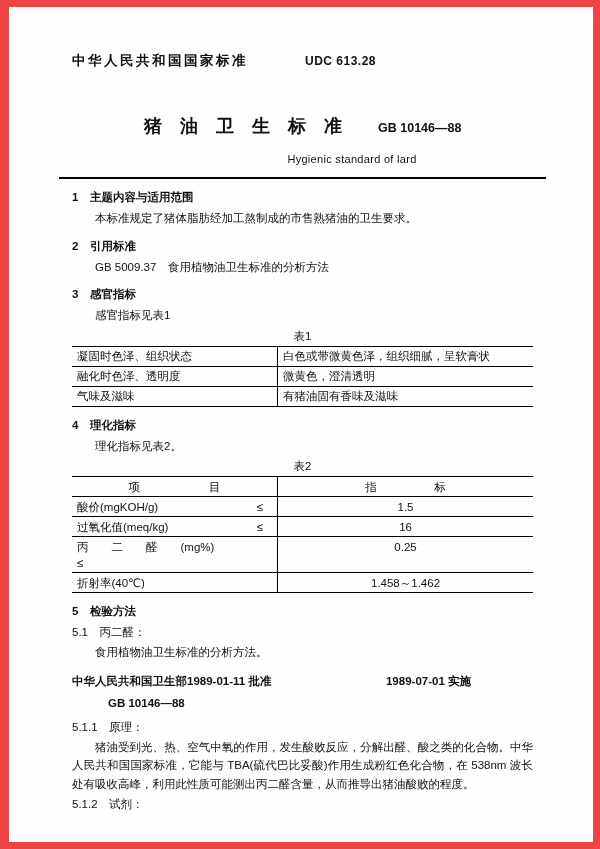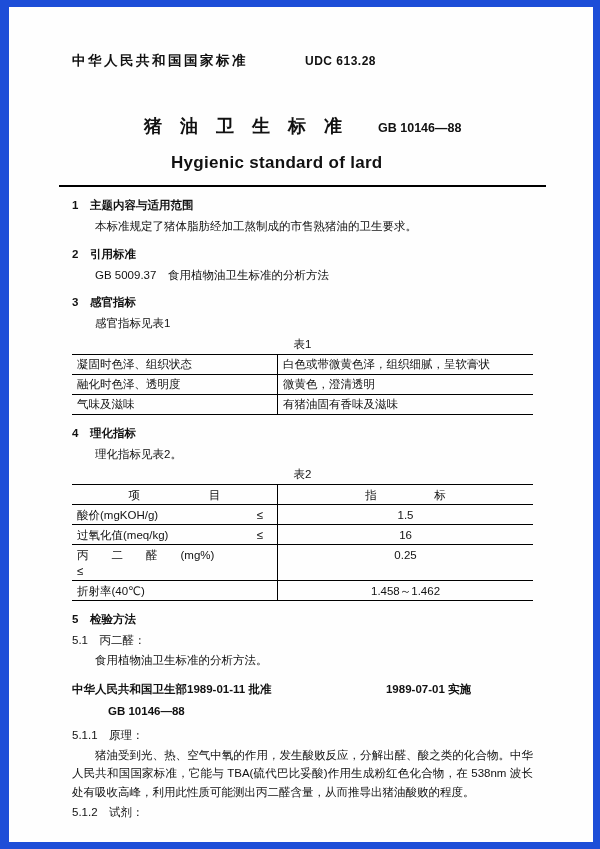--- a/index.html
+++ b/index.html
@@ -1,35 +1,35 @@
 <!DOCTYPE html>
 <html><head>
 <meta charset="utf-8">
 <style>
   * { box-sizing: border-box; margin: 0; padding: 0; }
   html, body { width: 600px; height: 849px; background: #ffffff; }
   .scan {
     position: relative; width: 600px; height: 849px;
-    background: #1d4ed8;
+    background: #ef4444;
     font-family: "Liberation Sans", "DejaVu Sans", sans-serif;
   }
   .page {
     position: absolute; top: 7px; left: 9px; right: 7px; bottom: 7px;
     background: #fefefe; color: #111;
     padding: 45px 60px 0 63px;
     font-size: 11.5px;
     overflow: hidden;
   }
   .hdr-row { display: flex; align-items: baseline; font-weight: bold; }
   .hdr-left { font-size: 13.5px; letter-spacing: 2.5px; white-space: nowrap; }
   .hdr-udc { font-size: 12px; margin-left: 57px; letter-spacing: 0.5px; }
   .title-row { margin-top: 44px; display: flex; align-items: baseline; }
   .doc-title { font-size: 18px; font-weight: bold; margin-left: 72px; white-space: nowrap; }
   .title-std { font-size: 12.5px; font-weight: bold; margin-left: 36px; white-space: nowrap; }
-  .subtitle { margin-top: 15px; font-weight: bold; font-size: 17px; margin-left: 99px; letter-spacing: 0.3px; }
+  .subtitle { margin-top: 15px; font-weight: normal; font-size: 11px; margin-left: 99px; letter-spacing: 0.3px; text-align: center; }
   .rule { margin: 12px -13px 0 -13px; border-top: 2.5px solid #000; }
   .h { font-weight: bold; margin: 10px 0 3px; line-height: 17px; }
   .p { margin: 1.5px 0; line-height: 18.5px; }
   .ind { text-indent: 2em; }
   .just { text-align: justify; }
   .tcap { text-align: center; margin: 4px 0 2px; line-height: 15px; }
   .tbl { border-top: 1.5px solid #000; border-bottom: 1.5px solid #000; margin-bottom: 5px; }
   .trow { display: flex; border-bottom: 1px solid #000; }
   .tbl .trow:last-child { border-bottom: 0; }
   .tc { padding: 1.5px 5px; line-height: 16px; }

